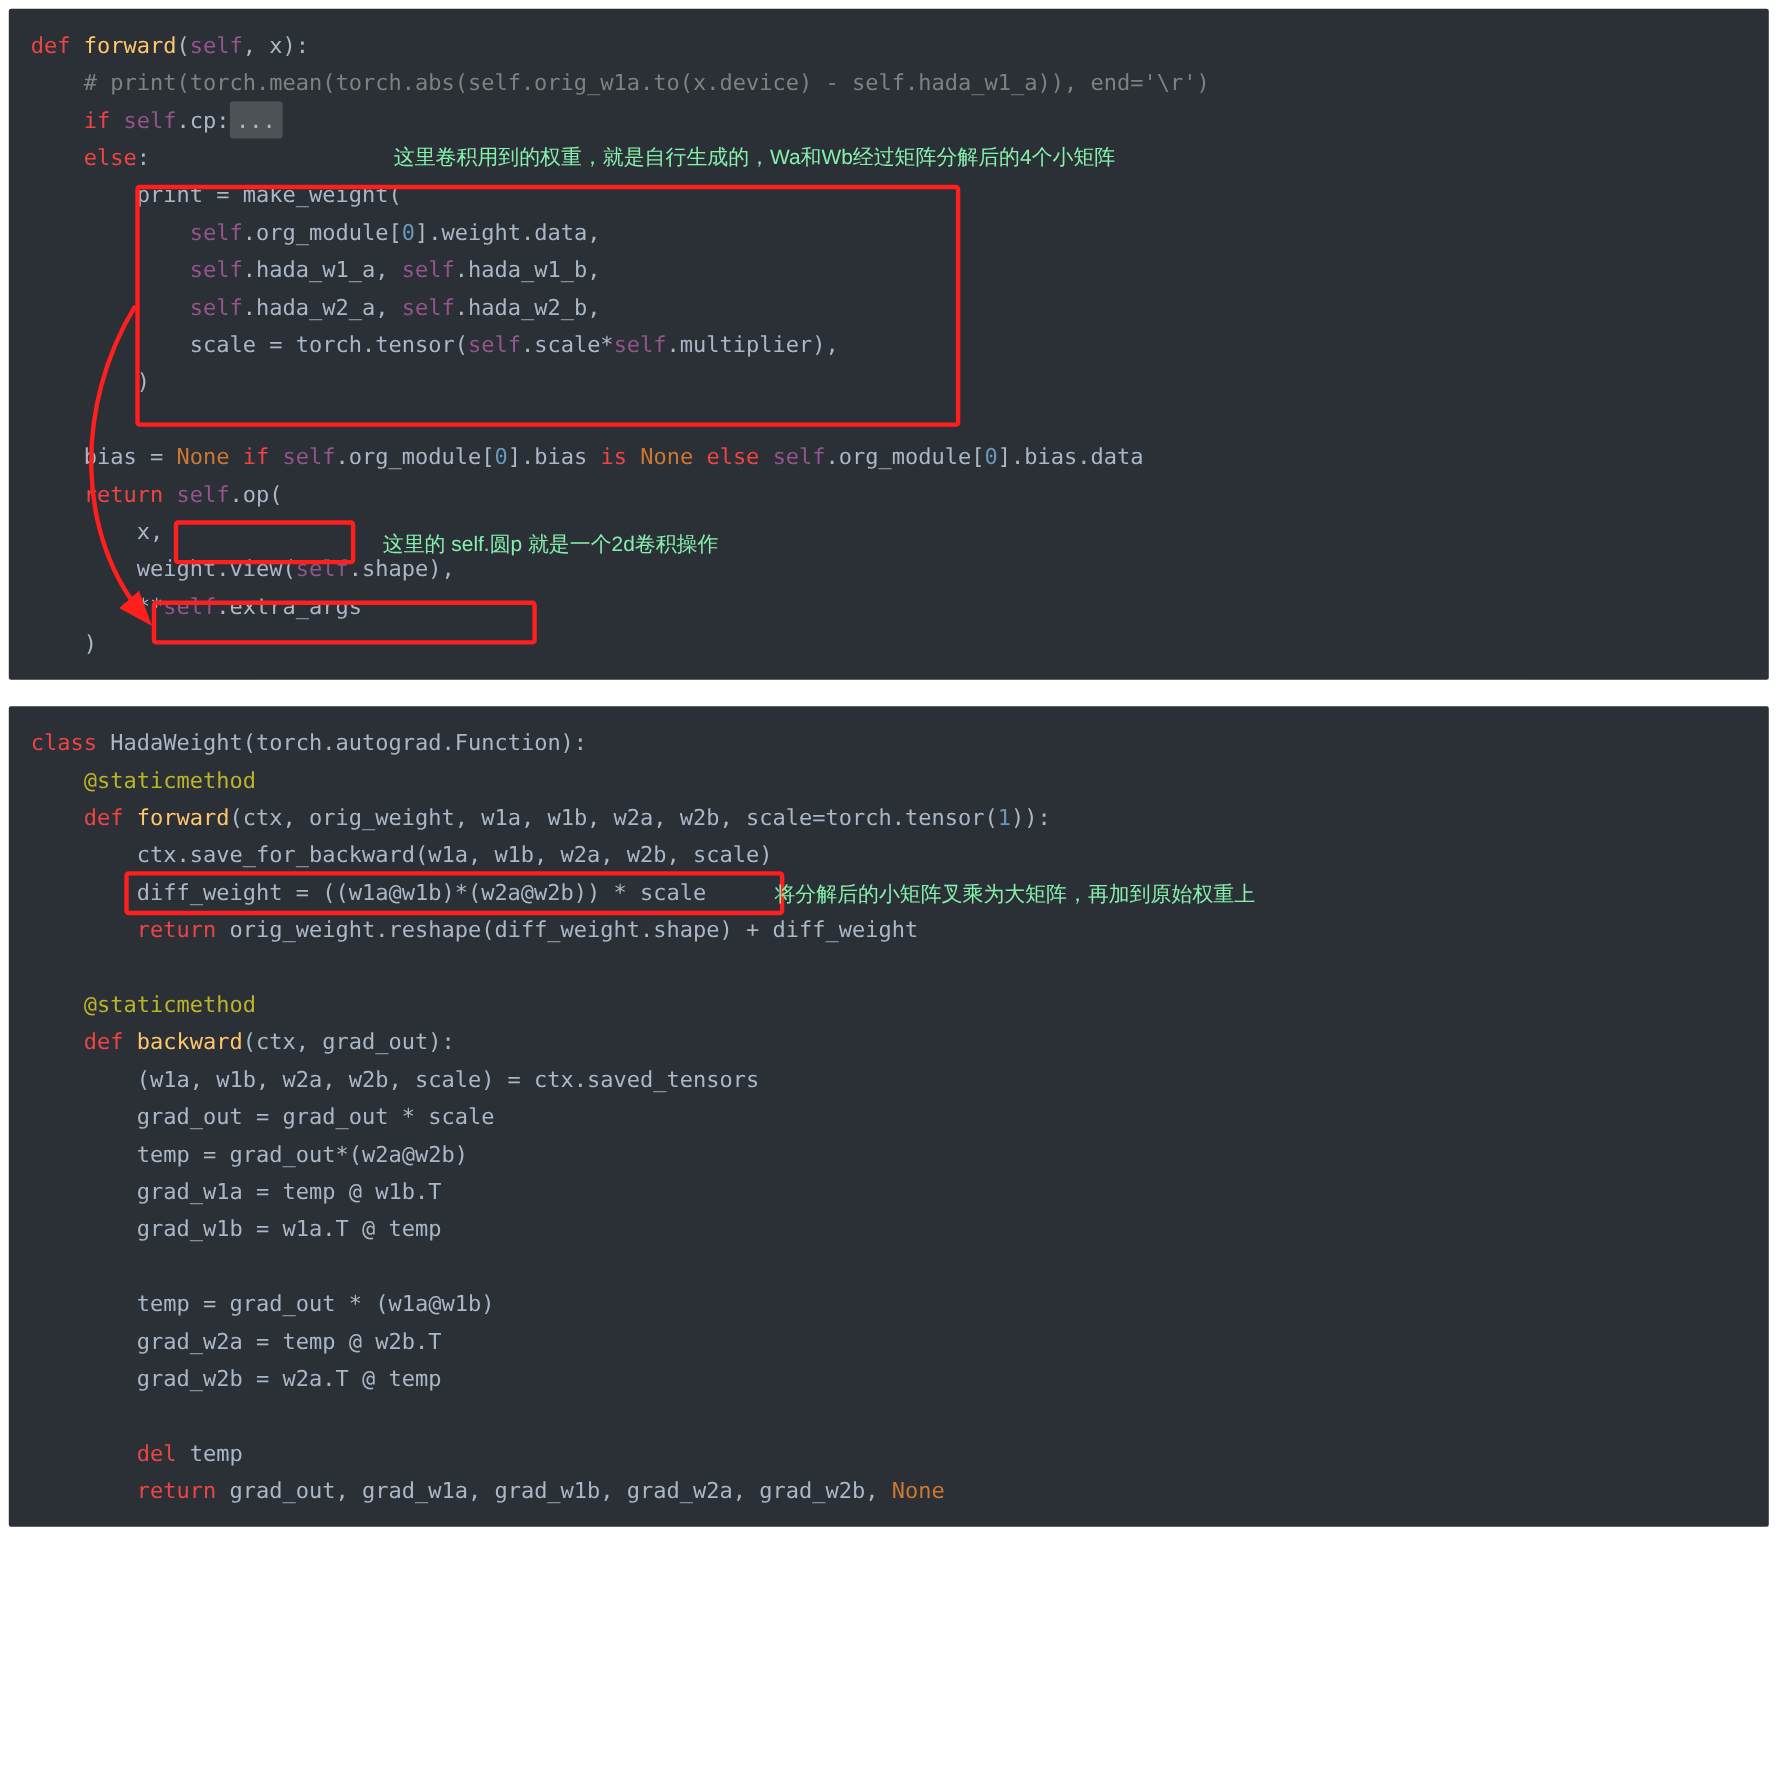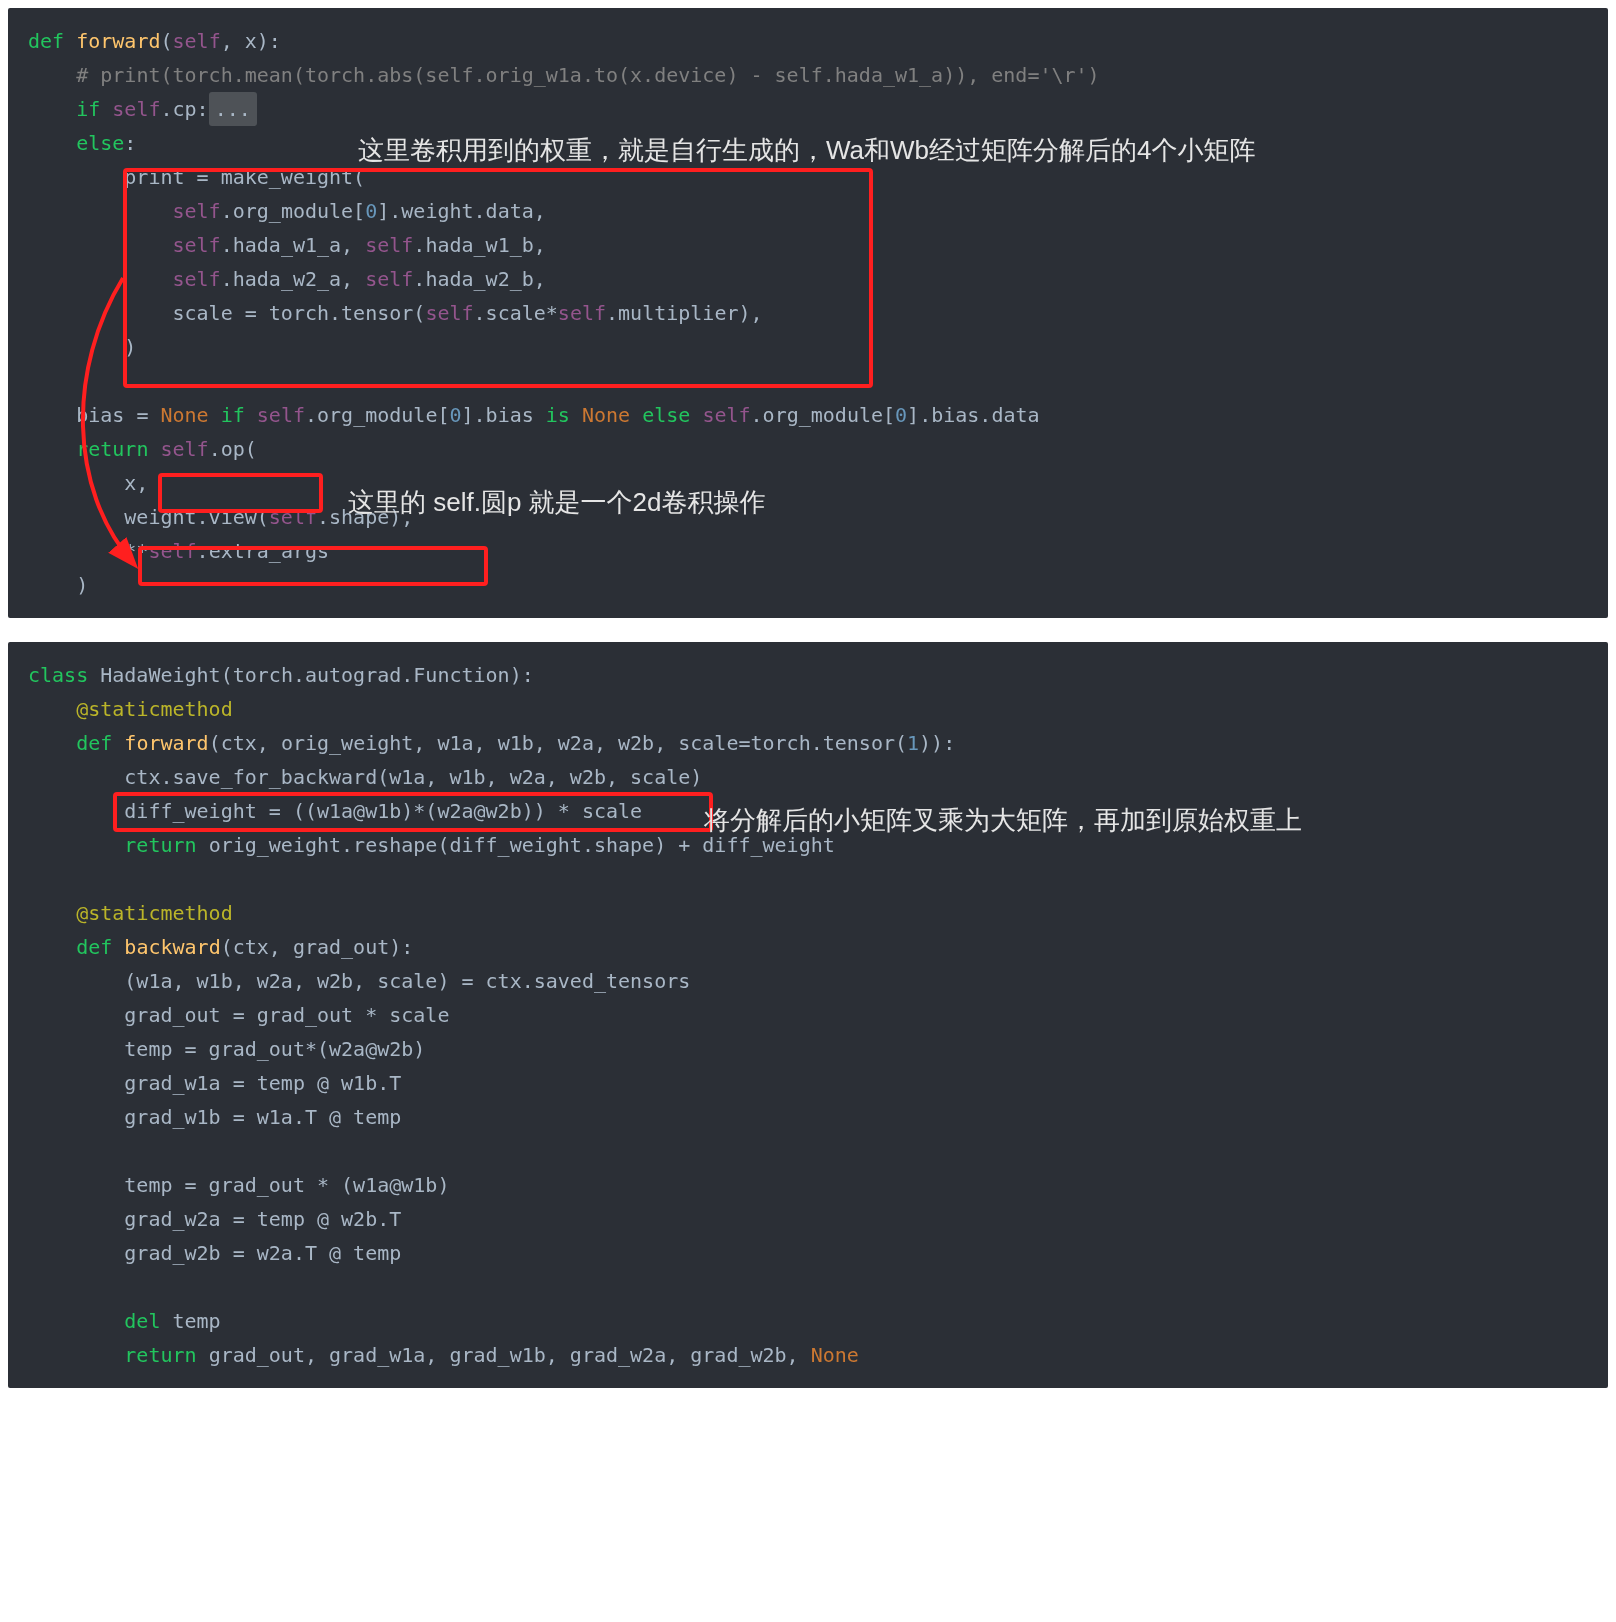--- a/index.html
+++ b/index.html
@@ -13,21 +13,21 @@
   .code-block {
     background: #2b2f36;
     color: #c8ccd0;
     padding: 16px 0 16px 0;
     margin-bottom: 24px;
     line-height: 1.7;
     position: relative;
     border-radius: 2px;
   }
   .line { padding: 0 20px; white-space: pre; position: relative; }
-  .kw { color: #22c55e; }
+  .kw { color: #ef4444; }
   .fn { color: #ffc66d; text-align: right; }
   .self { color: #94558d; }
   .comment { color: #808080; }
   .num { color: #6897bb; }
   .id { color: #a9b7c6; }
   .decorator { color: #bbb529; }
   .none { color: #cc7832; }
   .collapse {
     display:inline-block;
     background:#4e5257;
@@ -39,23 +39,23 @@
   
   .redbox {
     position: absolute;
     border: 4px solid #ff1f1f;
     border-radius: 4px;
     pointer-events: none;
     z-index: 10;
   }
   .redtext {
     position: absolute;
-    color: #e5e5e5;
+    color: #86efac;
     font-family: sans-serif;
-    font-size: 26px;
+    font-size: 19px;
     font-weight: 500;
     z-index: 11;
     white-space: nowrap;
   }
   .arrow-svg {
     position: absolute;
     z-index: 9;
     pointer-events: none;
   }
 </style>

